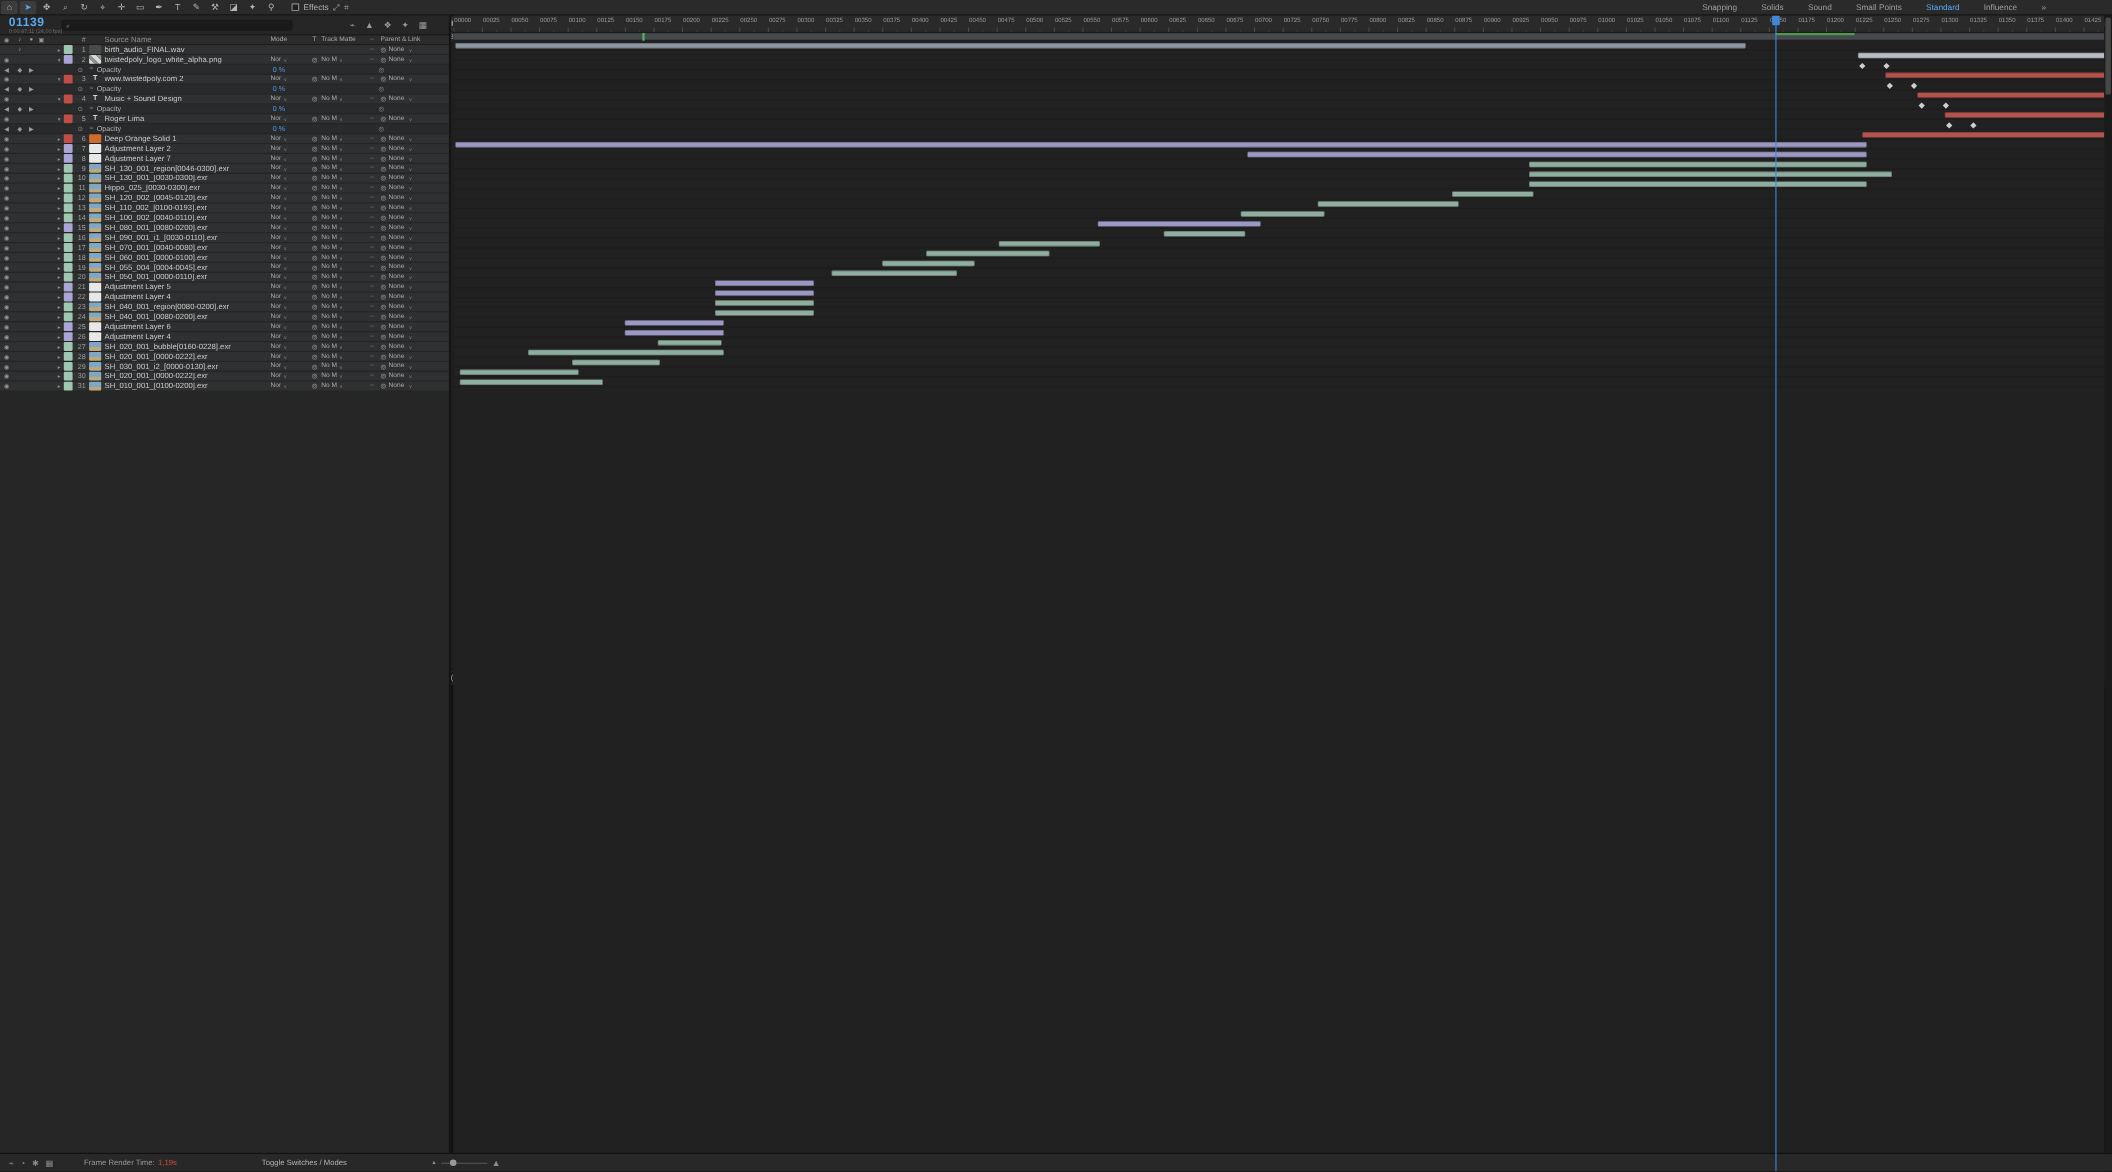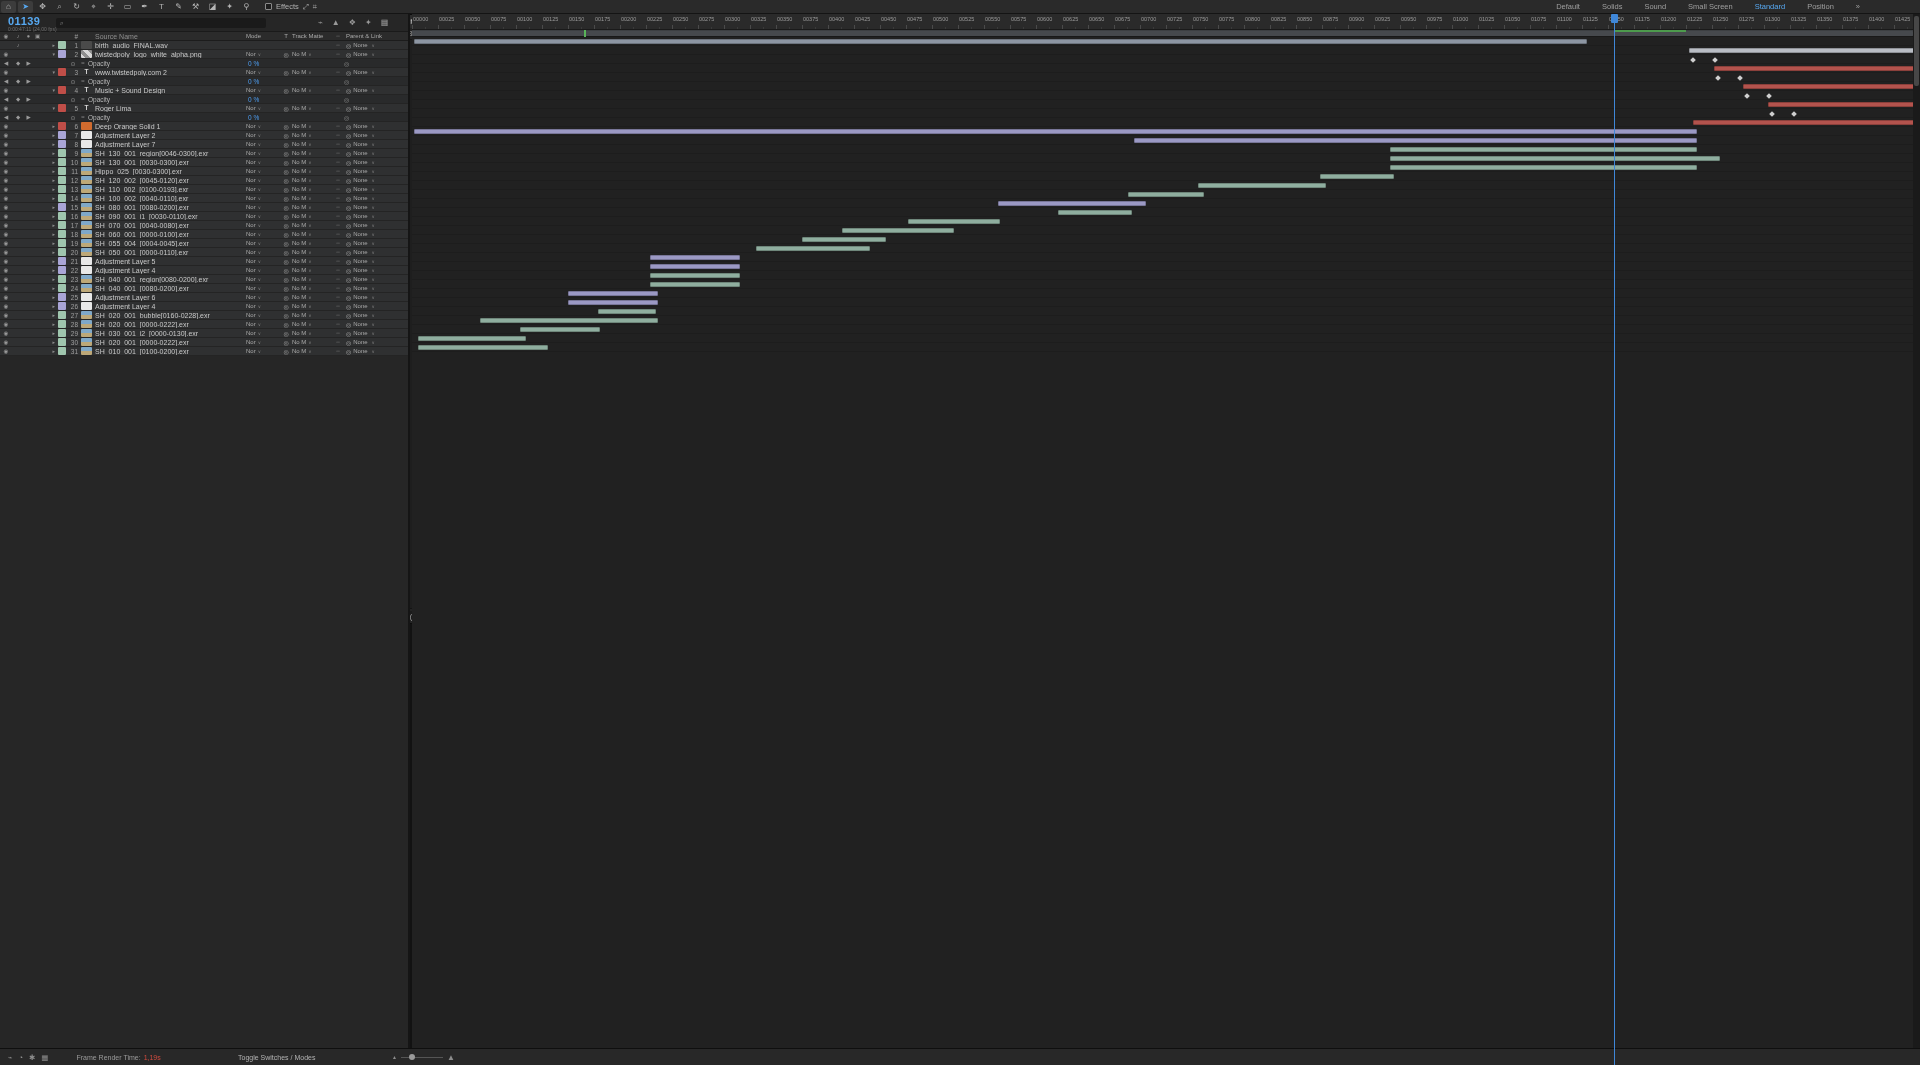--- a/index.html
+++ b/index.html
@@ -224,26 +224,26 @@
       </div>
     <div id="snapwrap">
       <span class="chk"></span>
       <span>Effects</span>
       <span id="snap-icons" style="display:flex;gap:4px;">
           <span>⤢</span>
           <span>⌗</span>
         </span>
     </div>
     <div id="workspaces">
-        <div class="ws">Default</div>
+        <div class="ws">Snapping</div>
         <div class="ws">Solids</div>
         <div class="ws">Sound</div>
-        <div class="ws">Small Screen</div>
+        <div class="ws">Small Points</div>
         <div class="ws ws-active">Standard</div>
-        <div class="ws">Position</div>
+        <div class="ws">Influence</div>
         <div class="ws">»</div>
       </div>
   </div>
 
   <div id="project-panel" class="panel">
     <div class="ptabs">
       <div class="ptab">
         <span>Project</span>
         <span class="tabmenu">≡</span>
       </div>

